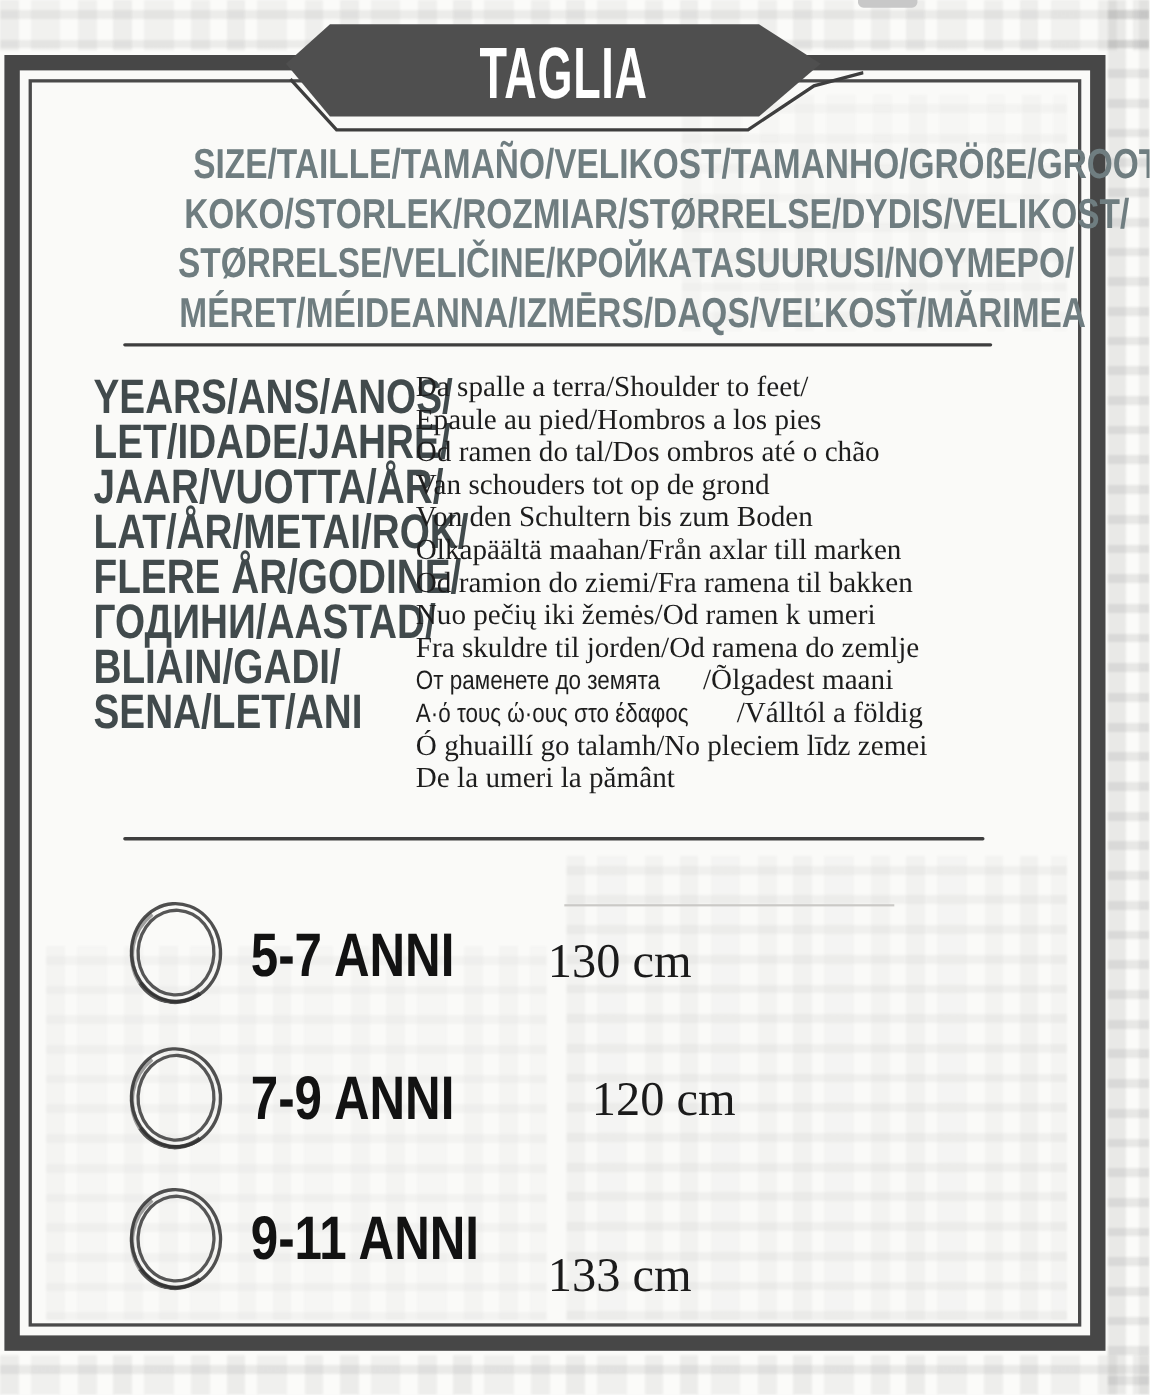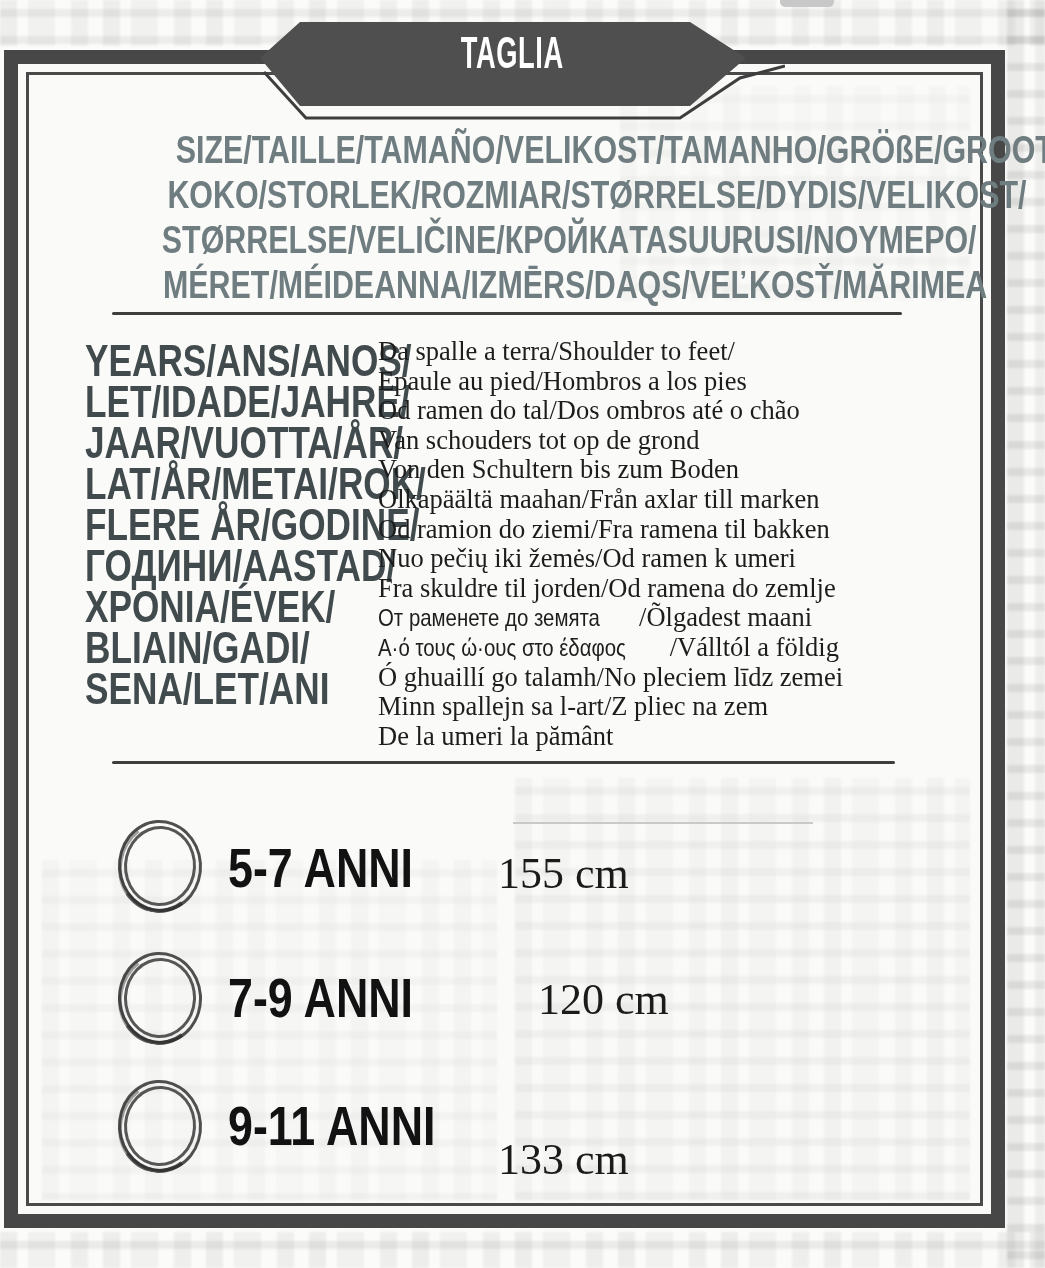--- a/index.html
+++ b/index.html
@@ -23,21 +23,21 @@
     border:14px solid #474747;box-sizing:border-box;background:rgba(250,250,248,.55);
   }
   .frame-inner{
     position:absolute;left:8px;top:8px;right:8px;bottom:8px;
     border:3px solid #4a4a4a;
   }
   
   .banner-svg{position:absolute;left:240px;top:6px;width:545px;height:125px;}
   .banner-title{
     position:absolute;left:240px;top:28px;width:545px;text-align:center;
-    font-size:44px;font-weight:bold;color:#ffffff;letter-spacing:1px;
+    font-size:66px;font-weight:bold;color:#ffffff;letter-spacing:1px;
   }
   .banner-title span{display:inline-block;transform:scaleX(.62);transform-origin:center;}
   
   .size-header{position:absolute;left:60px;top:128px;width:885px;text-align:center;color:#6f7d80;}
   .size-header .line{height:45px;line-height:45px;font-size:38px;font-weight:bold;white-space:nowrap;}
   .size-header .line span{display:inline-block;transform:scaleX(.8);transform-origin:center;}
   .divider{position:absolute;height:3px;background:#3e3e3e;border-radius:2px;}
   
   .age-col{position:absolute;left:85px;top:340px;color:#414a4c;}
   .age-col .line{height:41px;line-height:41px;font-size:44px;font-weight:bold;white-space:nowrap;}
@@ -109,47 +109,45 @@
 
 <div class="divider" style="left:112px;top:312px;width:790px;"></div>
 
 <div class="age-col">
   <div class="line"><span>YEARS/ANS/ANOS/</span></div>
   <div class="line"><span>LET/IDADE/JAHRE/</span></div>
   <div class="line"><span>JAAR/VUOTTA/ÅR/</span></div>
   <div class="line"><span>LAT/ÅR/METAI/ROK/</span></div>
   <div class="line"><span>FLERE ÅR/GODINE/</span></div>
   <div class="line"><span>ГОДИНИ/AASTAD/</span></div>
-  <div class="line"><span>XPONIA/ÉVEK/</span></div>
   <div class="line"><span>BLIAIN/GADI/</span></div>
   <div class="line"><span>SENA/LET/ANI</span></div>
 </div>
 
 <div class="measure-col">
   <div class="m-line"><span class="serif-part">Da spalle a terra/Shoulder to feet/</span></div>
   <div class="m-line"><span class="serif-part">Epaule au pied/Hombros a los pies</span></div>
   <div class="m-line"><span class="serif-part">Od ramen do tal/Dos ombros até o chão</span></div>
   <div class="m-line"><span class="serif-part">Van schouders tot op de grond</span></div>
   <div class="m-line"><span class="serif-part">Von den Schultern bis zum Boden</span></div>
   <div class="m-line"><span class="serif-part">Olkapäältä maahan/Från axlar till marken</span></div>
   <div class="m-line"><span class="serif-part">Od ramion do ziemi/Fra ramena til bakken</span></div>
   <div class="m-line"><span class="serif-part">Nuo pečių iki žemės/Od ramen k umeri</span></div>
   <div class="m-line"><span class="serif-part">Fra skuldre til jorden/Od ramena do zemlje</span></div>
   <div class="m-line"><span class="sans-part">От раменете до земята</span><span class="serif-part">/Õlgadest maani</span></div>
   <div class="m-line"><span class="sans-part">Α·ό τους ώ·ους στο έδαφος</span><span class="serif-part">/Válltól a földig</span></div>
   <div class="m-line"><span class="serif-part">Ó ghuaillí go talamh/No pleciem līdz zemei</span></div>
-  <div class="m-line"><span class="serif-part">Minn spallejn sa l-art/Z pliec na zem</span></div>
   <div class="m-line"><span class="serif-part">De la umeri la pământ</span></div>
 </div>
 
 <div class="divider" style="left:112px;top:761px;width:783px;"></div>
 
 <div class="ring" style="top:820px;"></div>
 <div class="age-label" style="top:838px;"><span>5-7 ANNI</span></div>
-<div class="cm-value" style="top:848px;">155 cm</div>
+<div class="cm-value" style="top:848px;">130 cm</div>
 
 <div class="ring" style="top:952px;"></div>
 <div class="age-label" style="top:968px;"><span>7-9 ANNI</span></div>
 <div class="cm-value" style="top:974px;margin-left:40px;">120 cm</div>
 
 <div class="ring" style="top:1080px;"></div>
 <div class="age-label" style="top:1096px;"><span>9-11 ANNI</span></div>
 <div class="cm-value" style="top:1102px;margin-top:32px;">133 cm</div>
 
 </body></html>

